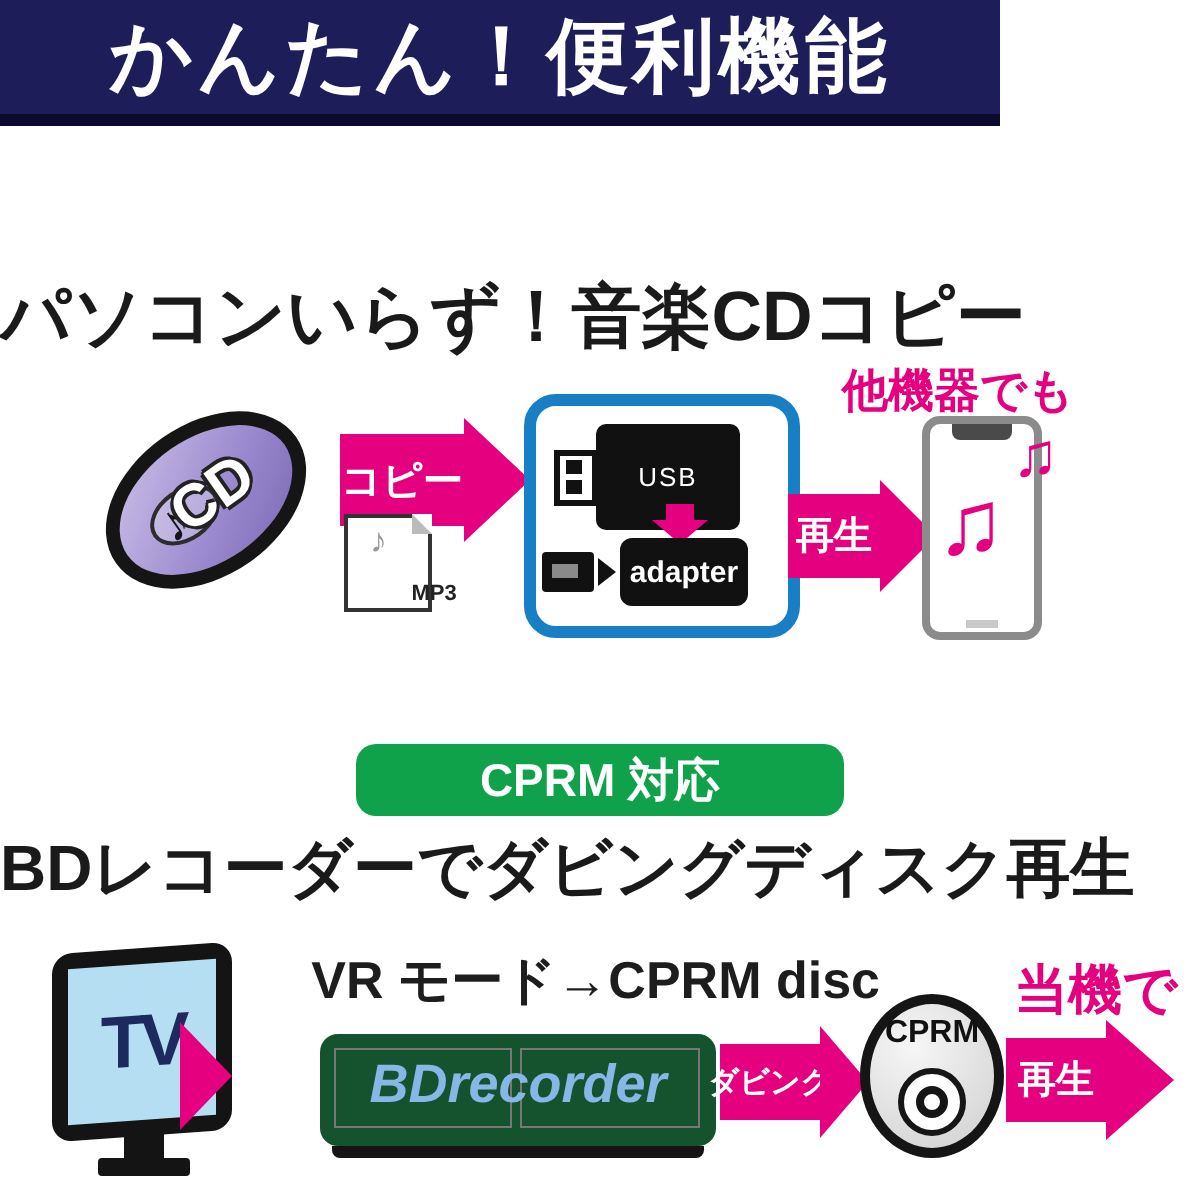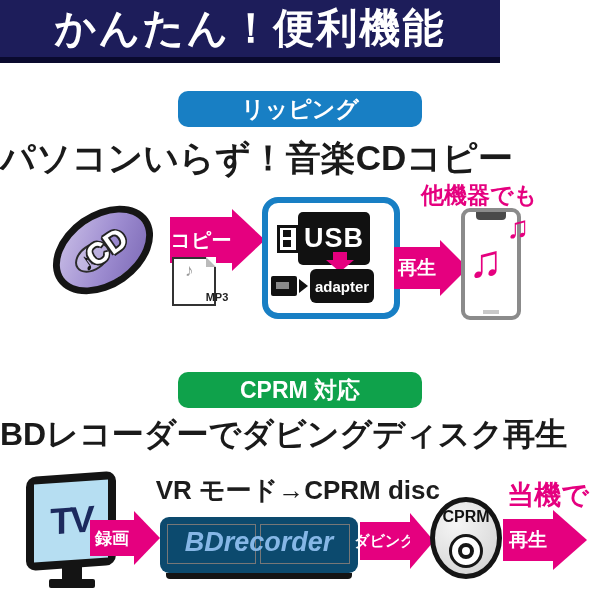--- a/index.html
+++ b/index.html
@@ -55,21 +55,21 @@
   .mp3-note{position:absolute;top:2px;left:11px;color:#999;font-size:17px;}
   .mp3-label{position:absolute;bottom:1px;width:100%;text-align:center;font-size:11px;font-weight:700;color:#222;padding-left:23px;}
 
   
   .dev-box{position:absolute;left:262px;top:197px;width:138px;height:122px;border:6px solid var(--blue);
     border-radius:16px;background:#fff;box-sizing:border-box;}
   .usb-row{position:absolute;left:9px;top:9px;display:flex;align-items:center;}
   .usb-conn{width:22px;height:28px;background:#fff;border:3px solid #111;box-sizing:border-box;
     display:flex;flex-direction:column;justify-content:space-evenly;padding-left:3px;}
   .usb-conn i{width:8px;height:7px;background:#111;display:block;}
-  .usb-body{width:72px;height:53px;background:#111;border-radius:5px;color:#fff;font-weight:700;font-size:27px;
+  .usb-body{width:72px;height:53px;background:#111;border-radius:5px;color:#fff;font-weight:400;font-size:13px;
     display:flex;align-items:center;justify-content:center;margin-left:-1px;letter-spacing:1px;}
   .darrow{position:absolute;left:58px;top:49px;display:flex;flex-direction:column;align-items:center;}
   .darrow .dsh{width:14px;height:8px;background:var(--pink);}
   .darrow .dhd{width:0;height:0;border-left:14px solid transparent;border-right:14px solid transparent;border-top:12px solid var(--pink);}
   .adapter-row{position:absolute;left:3px;top:66px;display:flex;align-items:center;}
   .sd-card{width:26px;height:20px;background:#111;border-radius:2px;position:relative;}
   .sd-card::after{content:"";position:absolute;left:5px;top:6px;width:13px;height:7px;background:#8a8a8a;}
   .tri-r{width:0;height:0;border-top:7px solid transparent;border-bottom:7px solid transparent;border-left:9px solid #111;margin:0 2px;}
   .adapter-body{width:64px;height:34px;background:#111;border-radius:6px;color:#fff;font-weight:700;font-size:15px;
     display:flex;align-items:center;justify-content:center;}
@@ -85,21 +85,21 @@
   
   .vr-label{position:absolute;left:150px;top:473px;width:290px;text-align:right;font-weight:800;font-size:26px;color:#1d1d1d;white-space:nowrap;}
 
   .tv{position:absolute;left:26px;top:474px;width:96px;height:122px;}
   .tv-frame{position:absolute;left:0;top:0;width:90px;height:94px;background:#141414;border-radius:10px;transform:skewY(-4deg);}
   .tv-screen{position:absolute;left:8px;top:8px;width:74px;height:78px;background:#b6def2;display:flex;align-items:center;justify-content:center;}
   .tv-label{font-size:37px;font-weight:800;color:#1c2a5e;letter-spacing:-3px;}
   .tv-neck{position:absolute;left:36px;top:92px;width:20px;height:14px;background:#141414;}
   .tv-base{position:absolute;left:23px;top:105px;width:46px;height:9px;background:#141414;border-radius:2px;}
 
-  .recorder{position:absolute;left:160px;top:517px;width:198px;height:56px;background:#0c4a6e;border-radius:9px;}
+  .recorder{position:absolute;left:160px;top:517px;width:198px;height:56px;background:#14532d;border-radius:9px;}
   .recorder::after{content:"";position:absolute;left:6px;bottom:-6px;width:186px;height:6px;background:#141414;border-radius:0 0 4px 4px;}
   .rec-panel{position:absolute;top:7px;height:40px;border:1px solid #777;box-sizing:border-box;}
   .rec-p1{left:7px;width:89px;} .rec-p2{left:100px;width:90px;}
   .rec-label{position:absolute;left:0;top:10px;width:100%;text-align:center;font-style:italic;font-weight:800;font-size:27px;color:#86b7e6;}
 
   .disc{position:absolute;left:430px;top:497px;width:72px;height:82px;border:5px solid #151515;border-radius:50%;
     background:radial-gradient(circle at 35% 30%,#f6f6f6,#cfcfcf);box-sizing:border-box;}
   .disc-label{position:absolute;top:6px;width:100%;text-align:center;font-size:16px;font-weight:700;color:#111;}
   .hub{position:absolute;left:50%;top:32px;transform:translateX(-50%);width:34px;height:34px;background:#fff;
     border:3px solid #161616;border-radius:50%;display:flex;align-items:center;justify-content:center;box-sizing:border-box;}
@@ -109,23 +109,20 @@
 </style>
 </head>
 <body>
 
 <div class="stage">
 
   <div class="banner">
     <div class="banner-title">かんたん！便利機能</div>
   </div>
 
-  <div class="badge badge-rip">
-    <span>リッピング</span>
-  </div>
   <div class="headline headline-1">パソコンいらず！音楽CDコピー</div>
 
   <div class="cd-ellipse">
     <span class="cd-hub"></span>
     <span class="cd-note">♪</span>
     <span class="cd-text">CD</span>
   </div>
 
   <div class="ar ar-copy">
     <div class="sh">コピー</div>
@@ -180,21 +177,20 @@
     <div class="tv-frame">
       <div class="tv-screen">
         <span class="tv-label">TV</span>
       </div>
     </div>
     <div class="tv-neck"></div>
     <div class="tv-base"></div>
   </div>
 
   <div class="ar ar-rec">
-    <div class="sh">録画</div>
     <div class="hd"></div>
   </div>
 
   <div class="recorder">
     <div class="rec-panel rec-p1"></div>
     <div class="rec-panel rec-p2"></div>
     <div class="rec-label">BDrecorder</div>
   </div>
 
   <div class="ar ar-dub">

